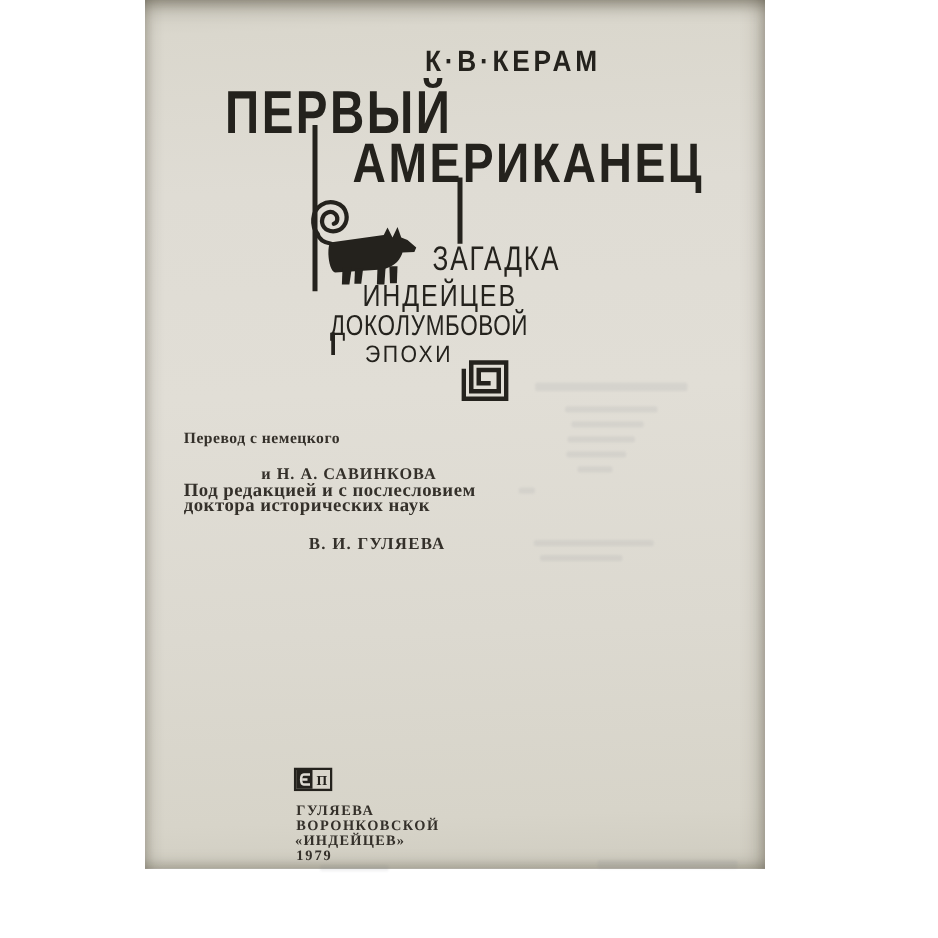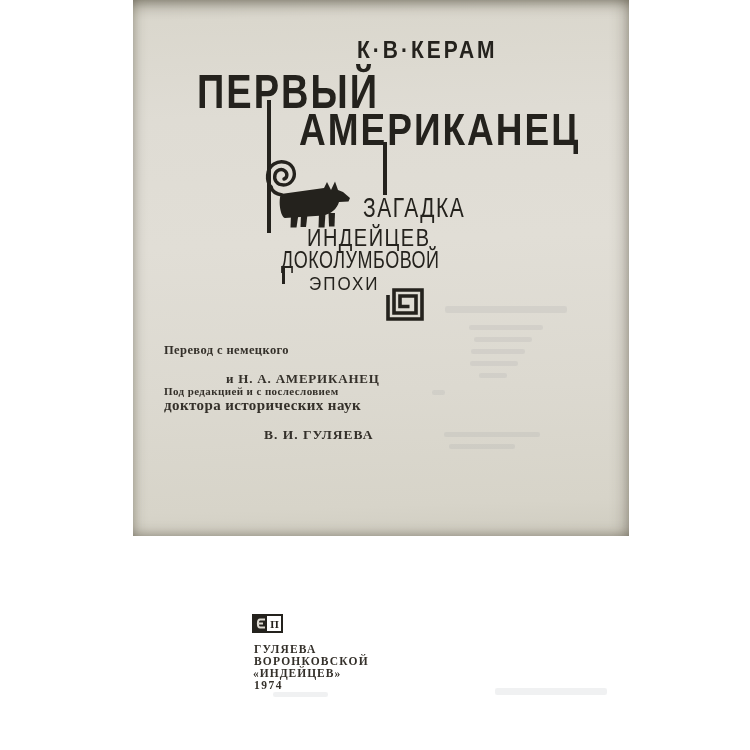--- a/index.html
+++ b/index.html
@@ -9,22 +9,22 @@
     font-family: "Liberation Sans", sans-serif;
     overflow: hidden;
     position: relative;
   }
   .photo {
     position: absolute; inset: 0;
     background: #ffffff;
   }
   .page {
     position: absolute;
-    left: 133px; top: 0;
-    width: 496px; height: 536px;
+    left: 116px; top: 0;
+    width: 496px; height: 695px;
     background: linear-gradient(178deg, #cfccc1 0%, #dad7cd 4%, #dfdcd4 22%, #e1ded6 45%, #dcd9d0 72%, #d7d4c9 93%, #cfccc0 100%);
     box-shadow:
       inset 0 12px 14px -9px rgba(70,64,48,.55),
       inset 0 -10px 12px -8px rgba(70,64,48,.35),
       inset 10px 0 14px -10px rgba(70,64,48,.40),
       inset -12px 0 16px -10px rgba(70,64,48,.45);
   }
   .abs { position: absolute; white-space: nowrap; }
   
   .hand {
@@ -60,21 +60,21 @@
   .serif {
     font-family: "Liberation Serif", serif;
     font-weight: bold;
     color: #34302a;
     line-height: 1;
     letter-spacing: 0.4px;
   }
   .cr1 { left: 31px;  top: 344px; font-size: 12.5px; }
   .cr2 { left: 88px;  top: 357px; font-size: 13.5px; letter-spacing: 0.8px; }
   .cr3 { left: 93px;  top: 372px; font-size: 13px;   letter-spacing: 0.8px; }
-  .cr4 { left: 31px;  top: 386px; font-size: 11px; }
+  .cr4 { left: 31px;  top: 386px; font-size: 15px; }
   .cr5 { left: 31px;  top: 398px; font-size: 15px; }
   .cr6 { left: 131px; top: 411px; font-size: 13.5px; letter-spacing: 1px; margin-top: 17px; }
   .im1 { left: 121px; top: 644px; font-size: 11.5px; letter-spacing: 1.2px; }
   .im2 { left: 121px; top: 656px; font-size: 11.5px; letter-spacing: 1.2px; }
   .im3 { left: 120px; top: 668px; font-size: 11.5px; letter-spacing: 1px; }
   .im4 { left: 121px; top: 680px; font-size: 11.5px; letter-spacing: 1.5px; }
   svg { position: absolute; display: block; }
   .dog     { left: 132px; top: 157px; }
   .meander { left: 253px; top: 288px; }
   .logo    { left: 119px; top: 614px; }
@@ -114,36 +114,36 @@
     <div class="abs hand sub1">ЗАГАДКА</div>
     <div class="abs hand sub2">ИНДЕЙЦЕВ</div>
     <div class="abs hand sub3">ДОКОЛУМБОВОЙ</div>
     <div class="abs hand sub4">ЭПОХИ</div>
 
     <svg class="meander" width="38" height="33" viewBox="0 0 38 33" aria-hidden="true">
       <path d="M 2 7 V 31 H 36 V 2 H 8 V 25 H 30 V 8 H 14 V 18.5 H 23.5" fill="none" stroke="#24221d" stroke-width="3.6"></path>
     </svg>
 
     <div class="abs serif cr1">Перевод с немецкого</div>
-    <div class="abs serif cr3">и Н. А. АМЕРИКАНЕЦ</div>
+    <div class="abs serif cr3">и Н. А. САВИНКОВА</div>
     <div class="abs serif cr4">Под редакцией и с послесловием</div>
     <div class="abs serif cr5">доктора исторических наук</div>
     <div class="abs serif cr6">В. И. ГУЛЯЕВА</div>
 
     <svg class="logo" width="31" height="19" viewBox="0 0 31 19" aria-hidden="true">
       <rect x="1" y="1" width="29" height="17" fill="none" stroke="#24221d" stroke-width="2"></rect>
       <rect x="2" y="2" width="13" height="15" fill="#24221d"></rect>
       <path d="M 13 5.5 H 8 C 5.2 5.5, 5.2 13.5, 8 13.5 H 13 M 7 9.5 H 11" stroke="#dedbd3" stroke-width="2" fill="none"></path>
       <text x="22.5" y="14" font-family="Liberation Serif, serif" font-size="11" font-weight="bold" fill="#24221d" text-anchor="middle">П</text>
     </svg>
 
     <div class="abs serif im1">ГУЛЯЕВА</div>
     <div class="abs serif im2">ВОРОНКОВСКОЙ</div>
     <div class="abs serif im3">«ИНДЕЙЦЕВ»</div>
-    <div class="abs serif im4">1974</div>
+    <div class="abs serif im4">1979</div>
 
     <div>
       <div class="ghost" style="left:312px; top:306px; width:122px; height:7px;"></div>
       <div class="ghost" style="left:336px; top:325px; width:74px; height:5px;"></div>
       <div class="ghost" style="left:341px; top:337px; width:58px; height:5px;"></div>
       <div class="ghost" style="left:338px; top:349px; width:54px; height:5px;"></div>
       <div class="ghost" style="left:337px; top:361px; width:48px; height:5px;"></div>
       <div class="ghost" style="left:346px; top:373px; width:28px; height:5px;"></div>
       <div class="ghost" style="left:299px; top:390px; width:13px; height:5px;"></div>
       <div class="ghost" style="left:311px; top:432px; width:96px; height:5px;"></div>

